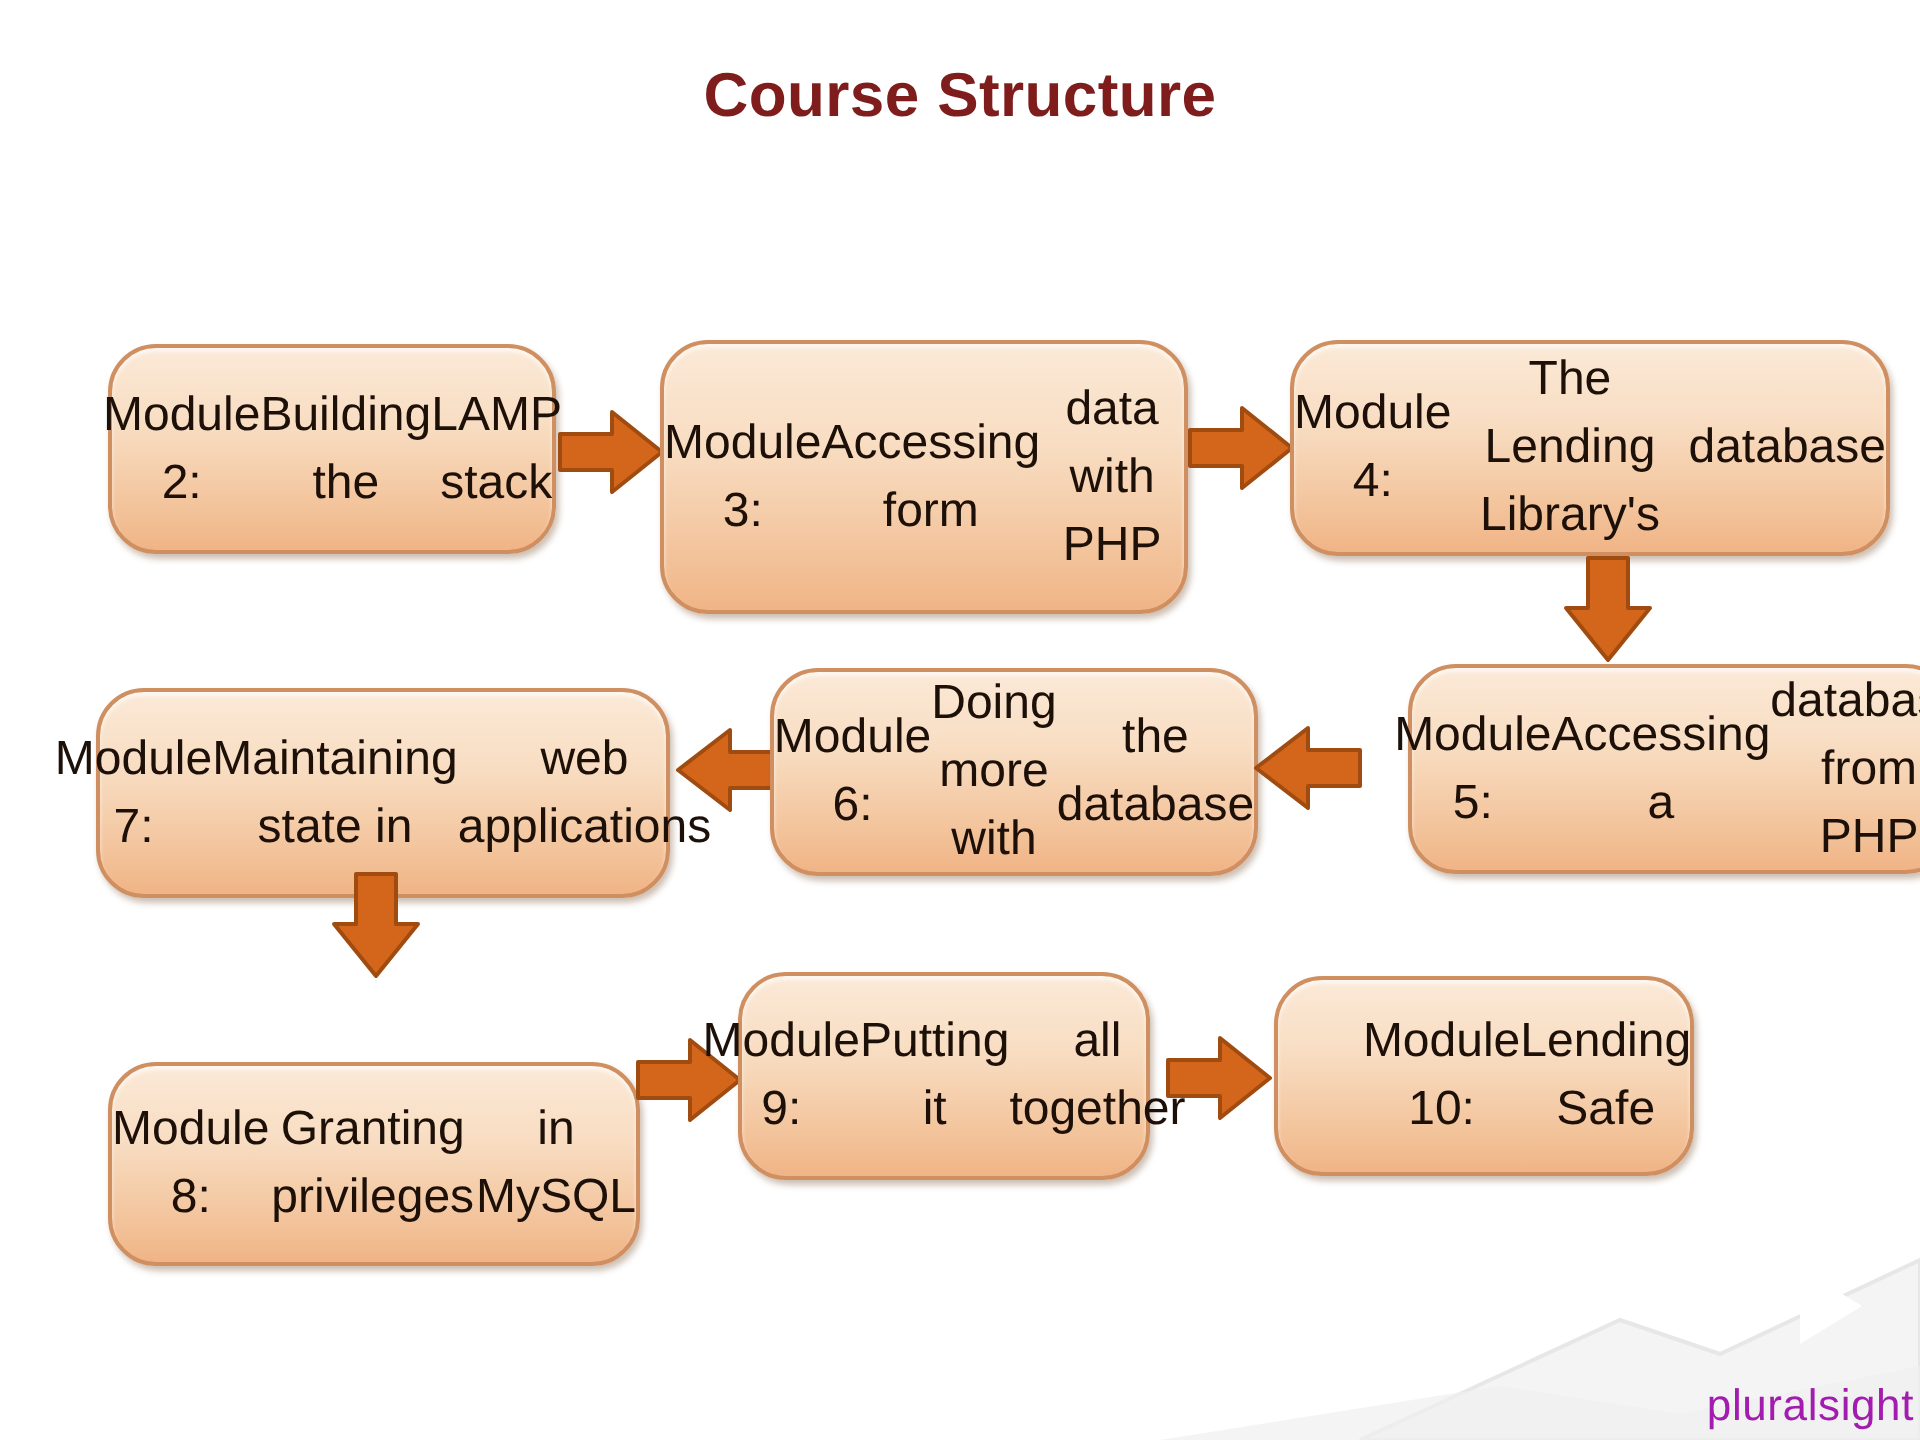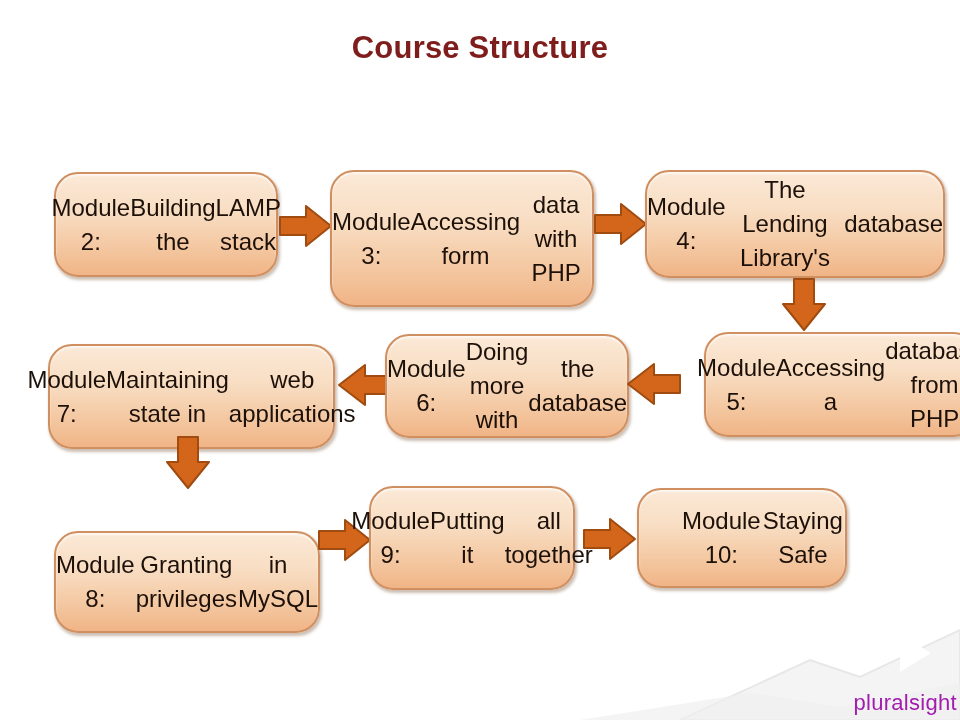--- a/index.html
+++ b/index.html
@@ -113,21 +113,21 @@
     <div>Putting it</div>
     <div>all together</div>
   </div>
 
   <svg class="arrow" style="left:583px;top:516px;" width="54" height="46" viewBox="0 0 54 46">
     <polygon points="1,14 27,14 27,3 52,23 27,43 27,32 1,32" fill="#d4661c" stroke="#a04b10" stroke-width="2" stroke-linejoin="round"></polygon>
   </svg>
 
   <div class="module-box" style="left:637px;top:488px;width:210px;height:100px;padding-left:43px;">
     <div>Module 10:</div>
-    <div>Staying Safe</div>
+    <div>Lending Safe</div>
   </div>
 
   <svg class="watermark" viewBox="0 0 440 125">
     <polygon points="160,125 290,65 340,82 440,35 440,125" fill="#f4f4f4" stroke="#e7e7e7" stroke-width="2"></polygon>
     <polygon points="60,125 230,98 320,112 440,88 440,125" fill="#efefef" opacity="0.7"></polygon>
   </svg>
 
   <svg class="logo-mark" viewBox="0 0 70 70">
     <defs>
       <radialGradient id="pscírc" cx="38%" cy="32%" r="75%">

